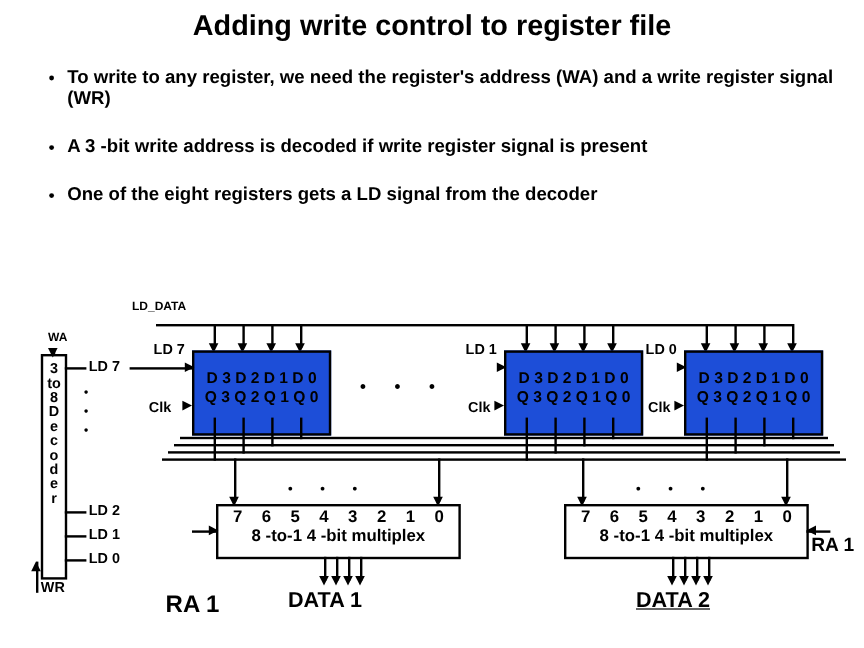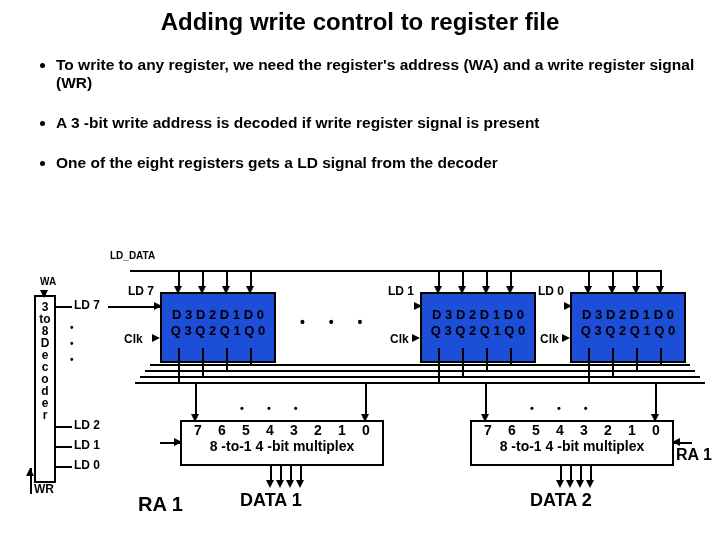--- a/index.html
+++ b/index.html
@@ -289,15 +289,15 @@
   <div class="lbl" style="left:240px; top:240px; font-size:18px;">DATA 1</div>
 
   <div class="vline" style="left:560px; top:214px; height:20px;"></div>
   <div class="vline" style="left:570px; top:214px; height:20px;"></div>
   <div class="vline" style="left:580px; top:214px; height:20px;"></div>
   <div class="vline" style="left:590px; top:214px; height:20px;"></div>
   <div class="arrow-down" style="left:556px; top:230px;"></div>
   <div class="arrow-down" style="left:566px; top:230px;"></div>
   <div class="arrow-down" style="left:576px; top:230px;"></div>
   <div class="arrow-down" style="left:586px; top:230px;"></div>
-  <div class="lbl" style="left:530px; top:240px; font-size:18px;">DATA 2</div>
+  <div class="lbl" style="left:530px; top:240px; font-size:18px;text-decoration:underline;">DATA 2</div>
 
 </div>
 
 </body></html>

